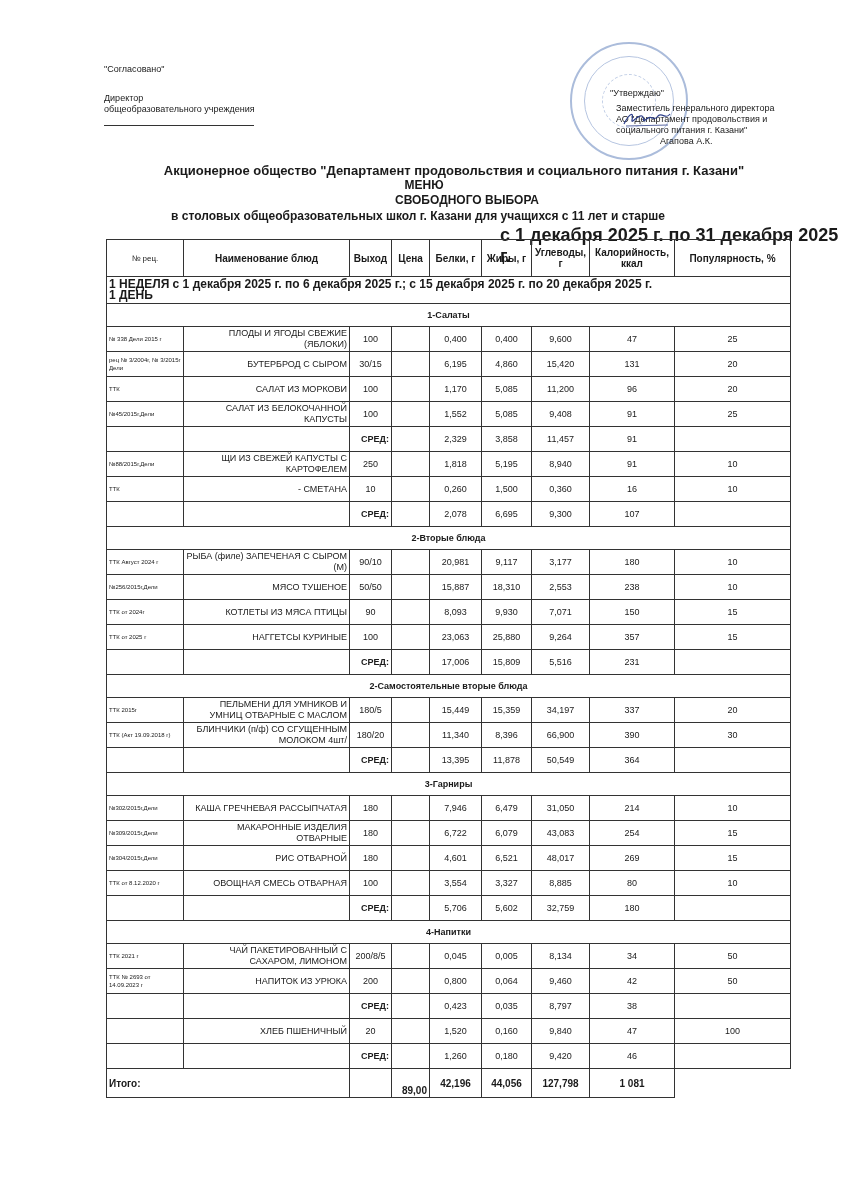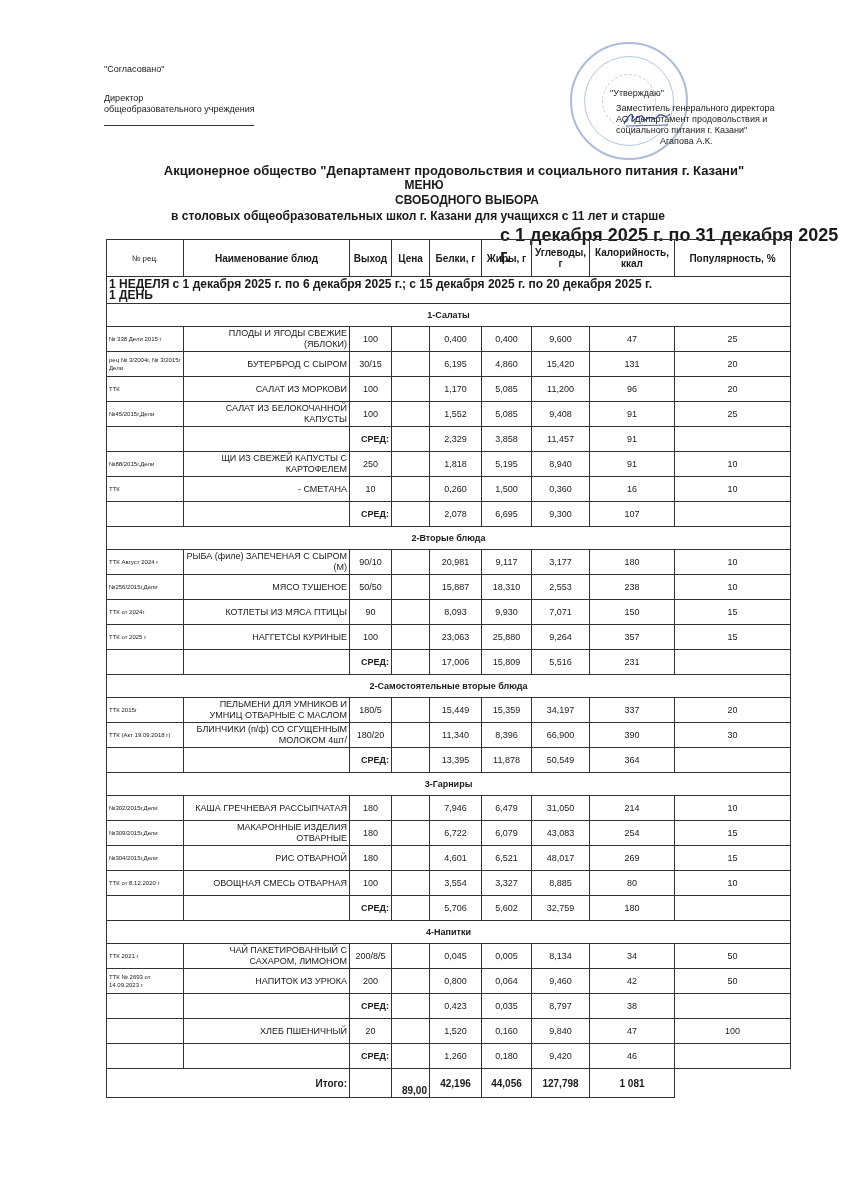--- a/index.html
+++ b/index.html
@@ -25,21 +25,21 @@
   table.menu th { font-weight:bold; font-size:10px; height:34px; }
   .c-id { font-size:6px; line-height:8px; }
   .c-name { text-align:right; font-size:9px; line-height:11px; }
   .c-num { text-align:center; }
   .cat { text-align:center; font-weight:bold; height:20px; font-size:9px; }
   .week td { font-weight:bold; font-size:12px; line-height:11px; height:24px; }
   tr.item td { height:22px; }
   tr.avg td { height:22px; }
   tr.avg td.avg-label { font-weight:bold; text-align:right; }
   tr.total td { font-weight:bold; height:26px; font-size:10px; }
-  tr.total td.total-label { text-align:right; }
+  tr.total td.total-label { }
   tr.total td.nob { border:none; }
   .price-total { vertical-align:bottom !important;text-align:right; }
 </style>
 </head>
 <body>
 
 <div class="left-block">
   <div class="agreed">"Согласовано"</div>
   <div>Директор</div>
   <div>общеобразовательного учреждения</div>

